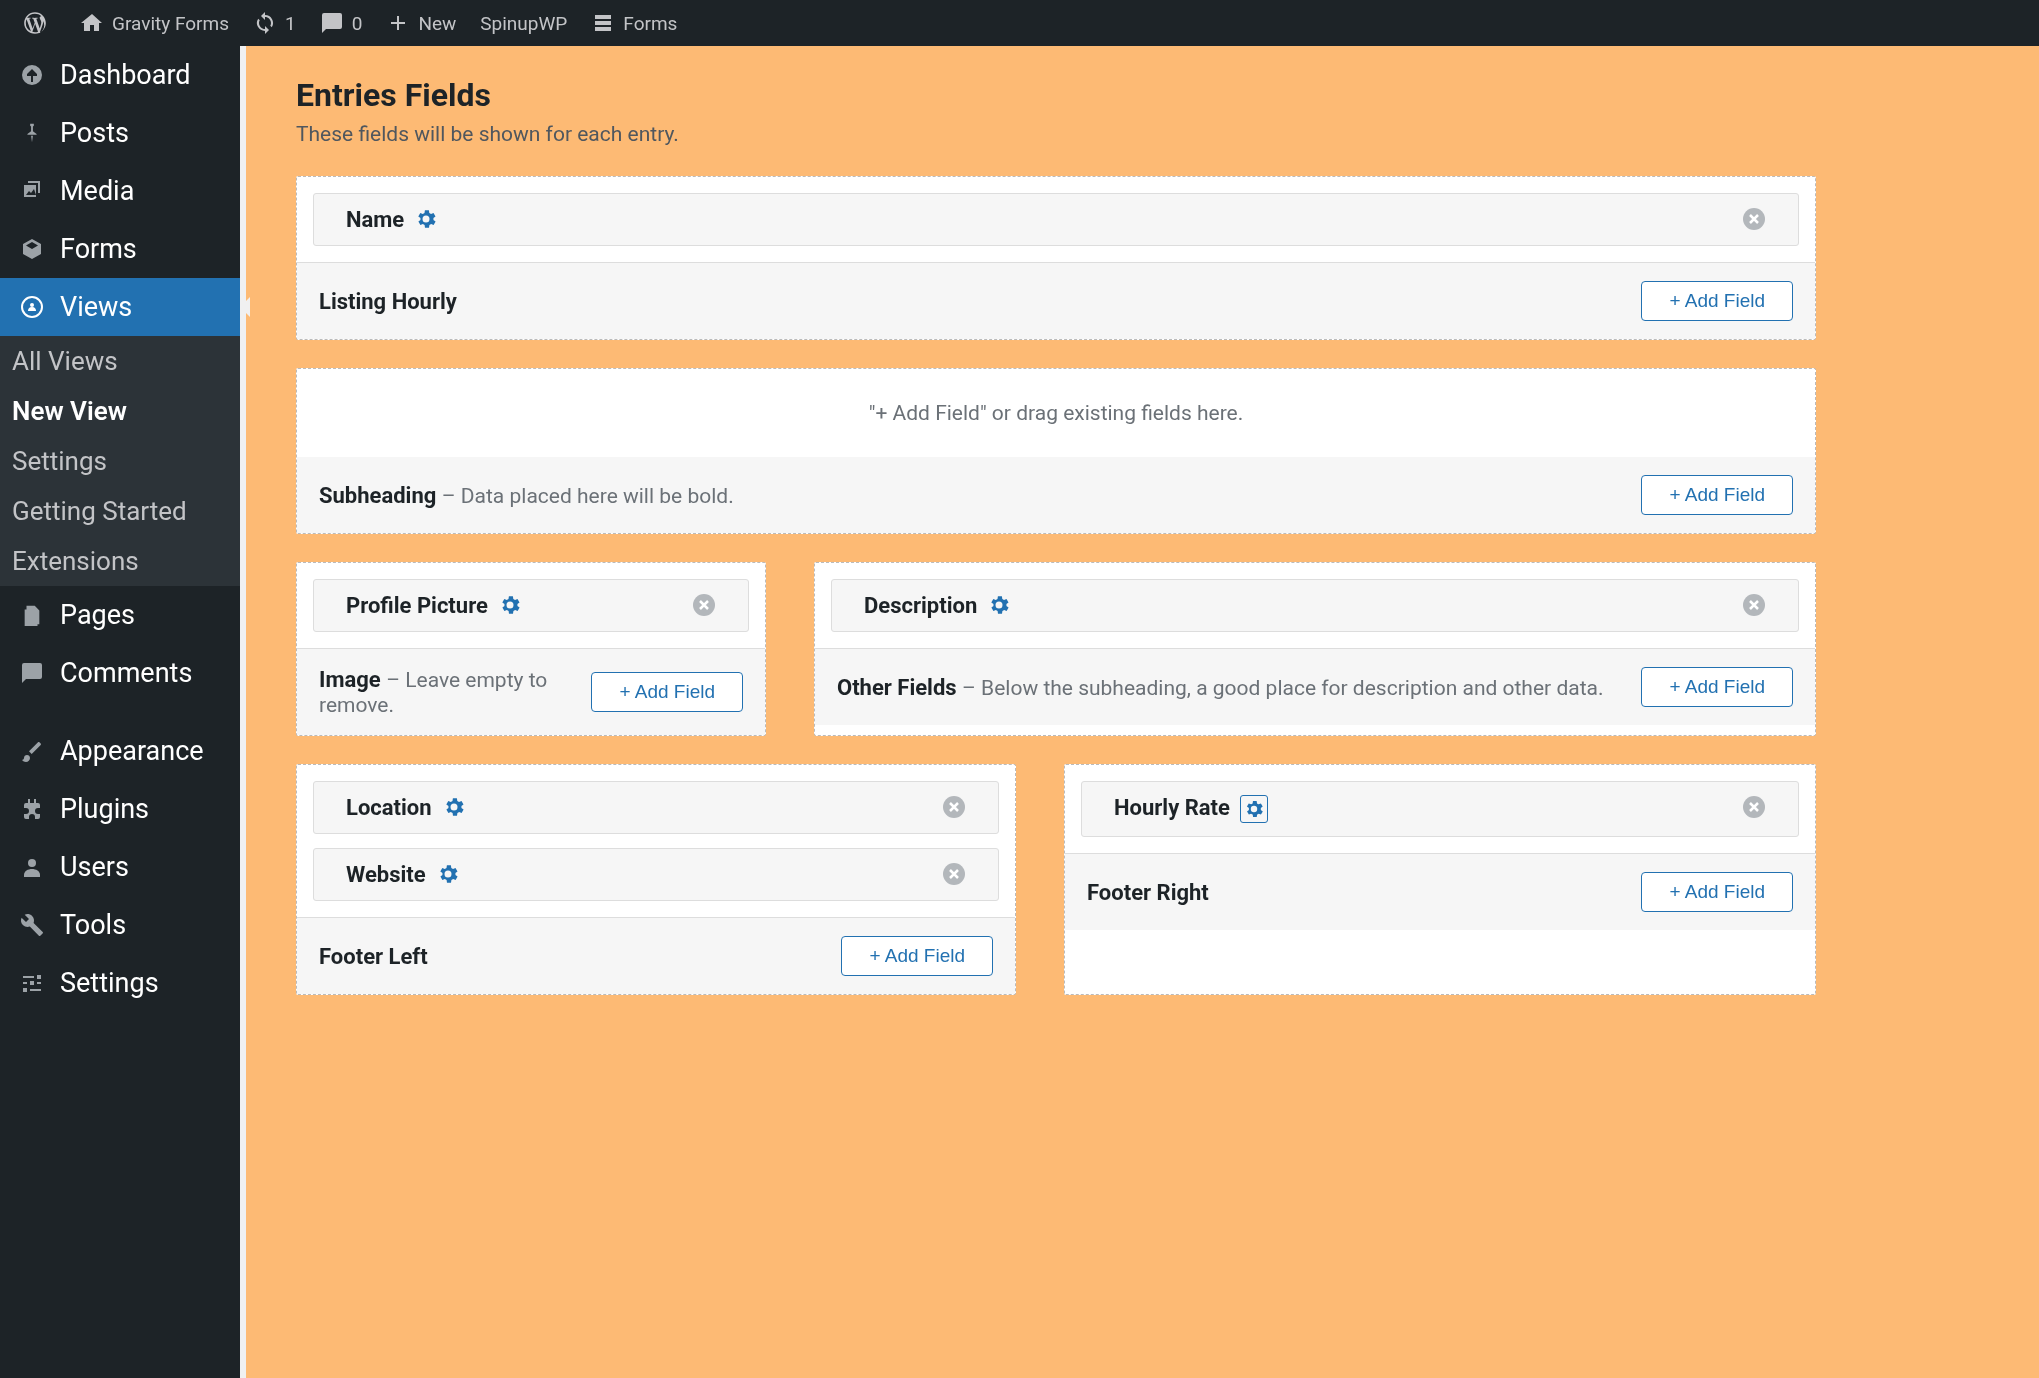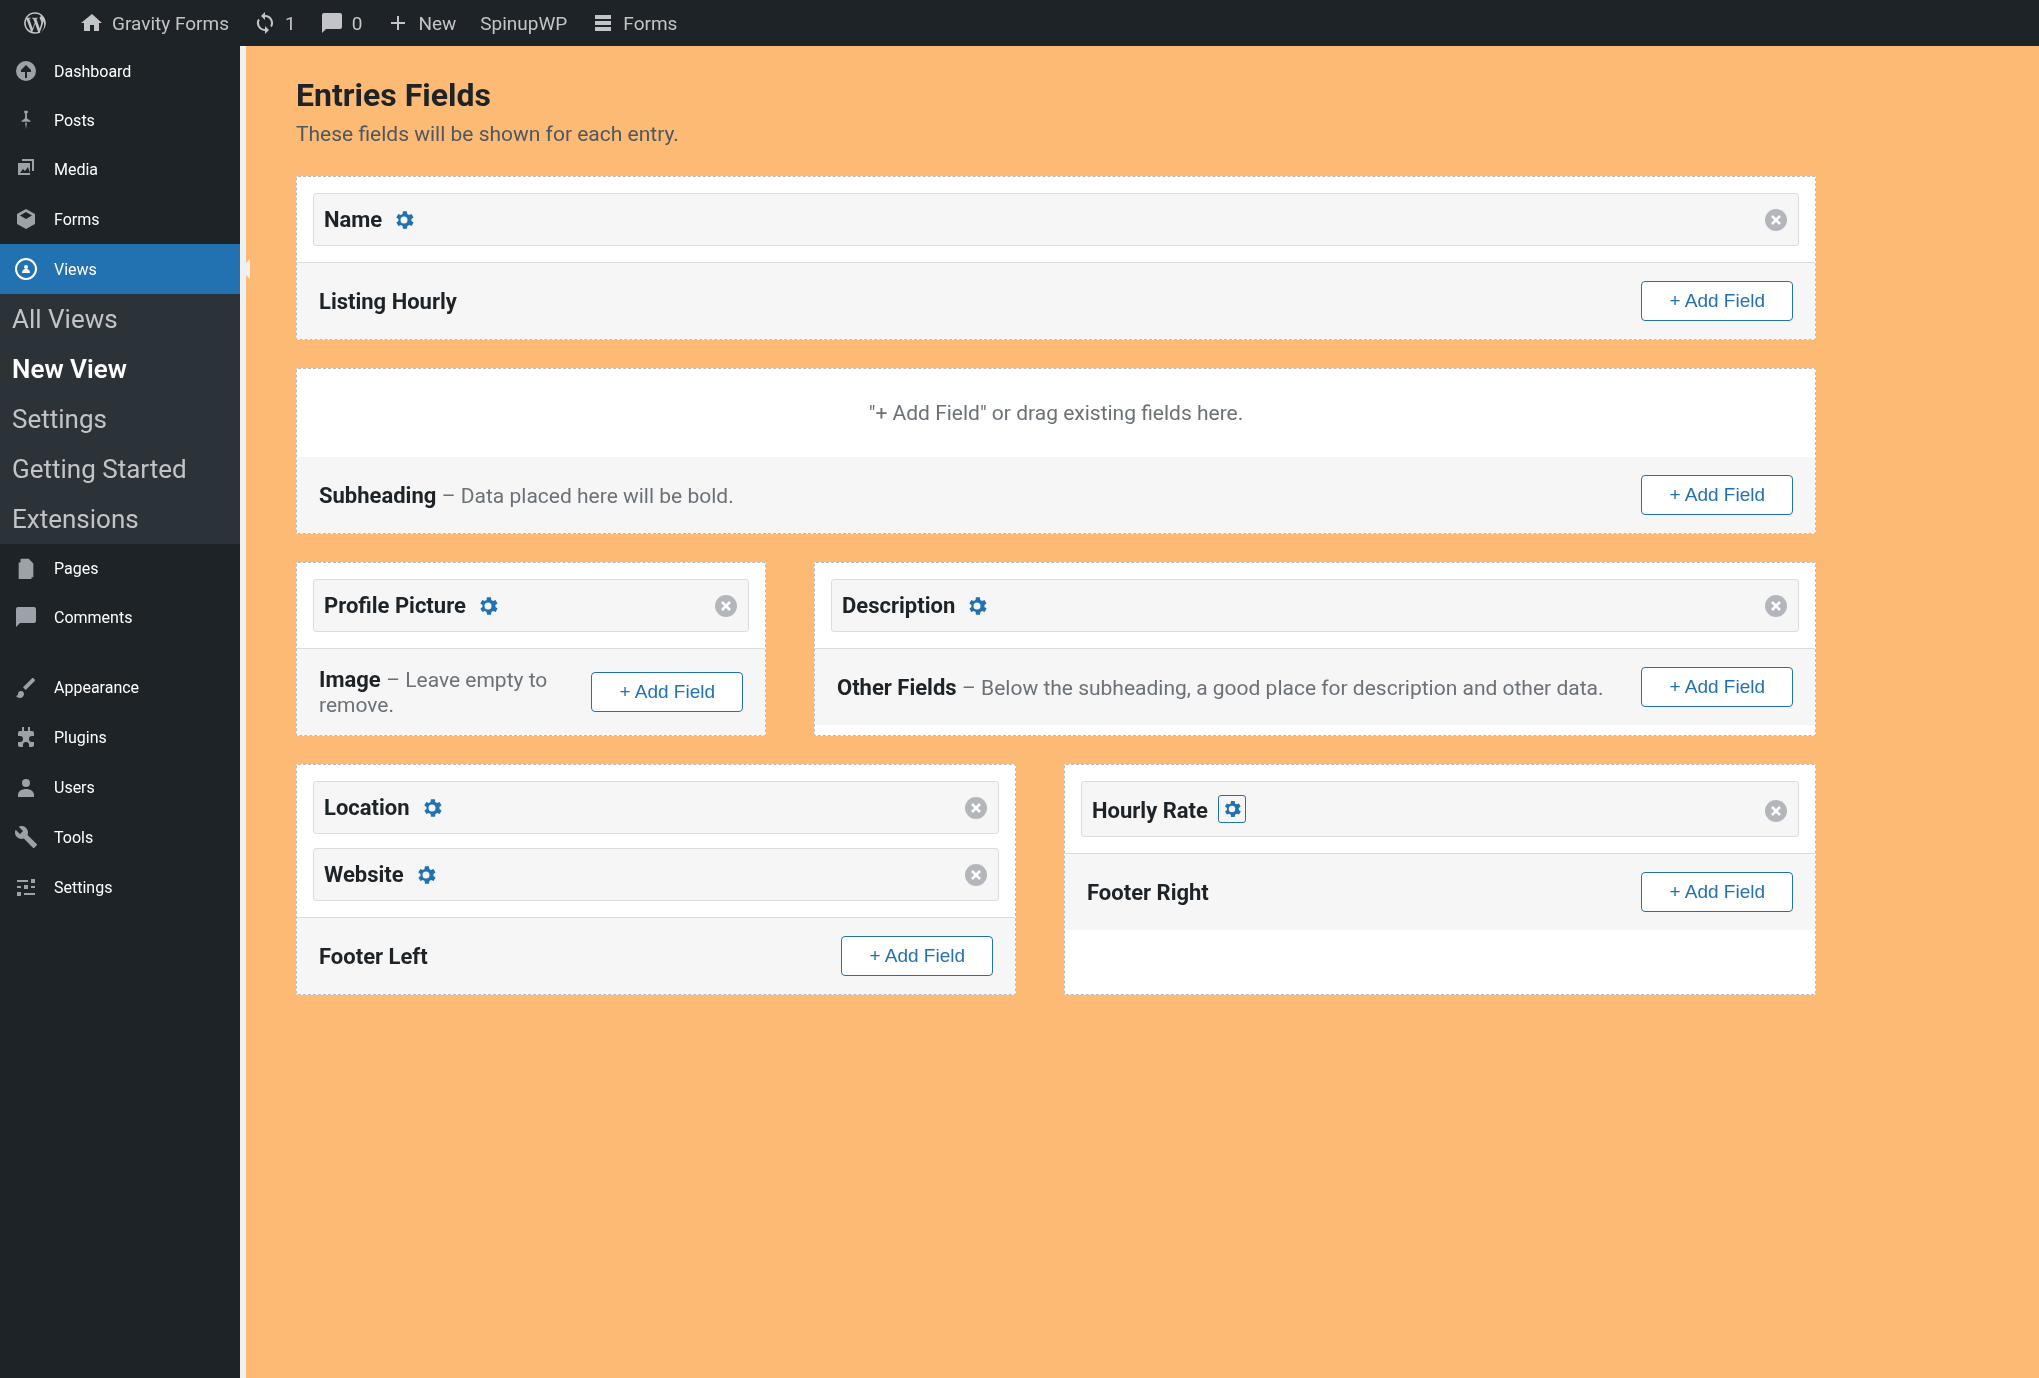--- a/index.html
+++ b/index.html
@@ -5,21 +5,21 @@
 * { margin: 0; padding: 0; box-sizing: border-box; }
 body { font-family: -apple-system, BlinkMacSystemFont, "Segoe UI", Roboto, sans-serif; background: #f0f0f1; width: 2039px; height: 1378px; overflow: hidden; }
 
 .toolbar { background: #1d2327; height: 46px; display: flex; align-items: center; padding: 0 10px; color: #c3c4c7; font-size: 19px; }
 .toolbar-item { display: flex; align-items: center; padding: 0 12px; height: 100%; cursor: pointer; color: #c3c4c7; }
 .toolbar-item .ti-icon { margin-right: 8px; }
 
 .layout { display: flex; height: calc(100% - 46px); }
 
 .sidebar { width: 240px; background: #1d2327; color: #fff; flex-shrink: 0; }
-.sidebar-item { display: flex; align-items: center; padding: 13px 12px; color: #fff; font-size: 16px; cursor: pointer; }
+.sidebar-item { display: flex; align-items: center; padding: 13px 18px; color: #fff; font-size: 27px; cursor: pointer; }
 .sidebar-item .si-icon { width: 28px; margin-right: 14px; display: flex; align-items: center; justify-content: center; color: #9ca2a7; }
 .sidebar-item.active { background: #2271b1; color: #fff; position: relative; }
 .sidebar-item.active .si-icon { color: #fff; }
 .sidebar-item.active::after { content: ''; position: absolute; right: -10px; top: 50%; transform: translateY(-50%); border: 10px solid transparent; border-right-color: #f0f0f1; }
 .sidebar-sub { background: #2c3338; }
 .sidebar-sub-item { padding: 10px 12px; color: #c3c4c7; font-size: 26px; cursor: pointer; }
 .sidebar-sub-item.current { color: #fff; font-weight: 600; }
 .sidebar-spacer { height: 20px; }
 
 .content { flex: 1; background: #fdba74; padding: 30px 50px; overflow-y: auto; margin-left: 6px; }
@@ -31,21 +31,21 @@
 .zone { border: 1px dashed #bbb; background: #fff; border-radius: 2px; margin-bottom: 28px; }
 .zone-header { display: flex; align-items: center; padding: 18px 22px; border-top: 1px solid #ddd; background: #f6f6f6; }
 .zone:not(.has-fields) .zone-header { border-top: none; }
 .zone-header-text { flex: 1; font-size: 22px; color: #1d2327; font-weight: 700; }
 .zone-header-text .zh-desc { font-weight: 400; color: #6b7177; font-size: 21px; }
 .add-field-btn { border: 1px solid #2271b1; color: #2271b1; background: #fff; padding: 8px 27px; font-size: 19px; border-radius: 4px; cursor: pointer; white-space: nowrap; }
 
 .zone-drop { padding: 32px 20px; text-align: center; color: #6b7177; font-size: 21px; }
 
 .zone-fields { padding: 16px; }
-.field-chip { background: #f6f6f6; border: 1px solid #ddd; border-radius: 3px; padding: 13px 10px; display: flex; align-items: flex-end; margin-bottom: 14px; }
+.field-chip { background: #f6f6f6; border: 1px solid #ddd; border-radius: 3px; padding: 13px 32px; display: flex; align-items: flex-start; margin-bottom: 14px; }
 .field-chip:last-child { margin-bottom: 0; }
 .fc-label { font-size: 22px; font-weight: 700; color: #1d2327; }
 .fc-gear { color: #2271b1; margin-left: 10px; cursor: pointer; }
 .fc-gear.boxed { border: 1.5px solid #2271b1; border-radius: 3px; padding: 2px; }
 .fc-spacer { flex: 1; }
 .fc-close { color: #b3b7bb; cursor: pointer; margin-left: 10px; }
 
 .row-2 { display: flex; gap: 48px; }
 .row-2 > .zone { flex: 1; }
 .row-2 .zone.narrow { flex: 0 0 470px; }

